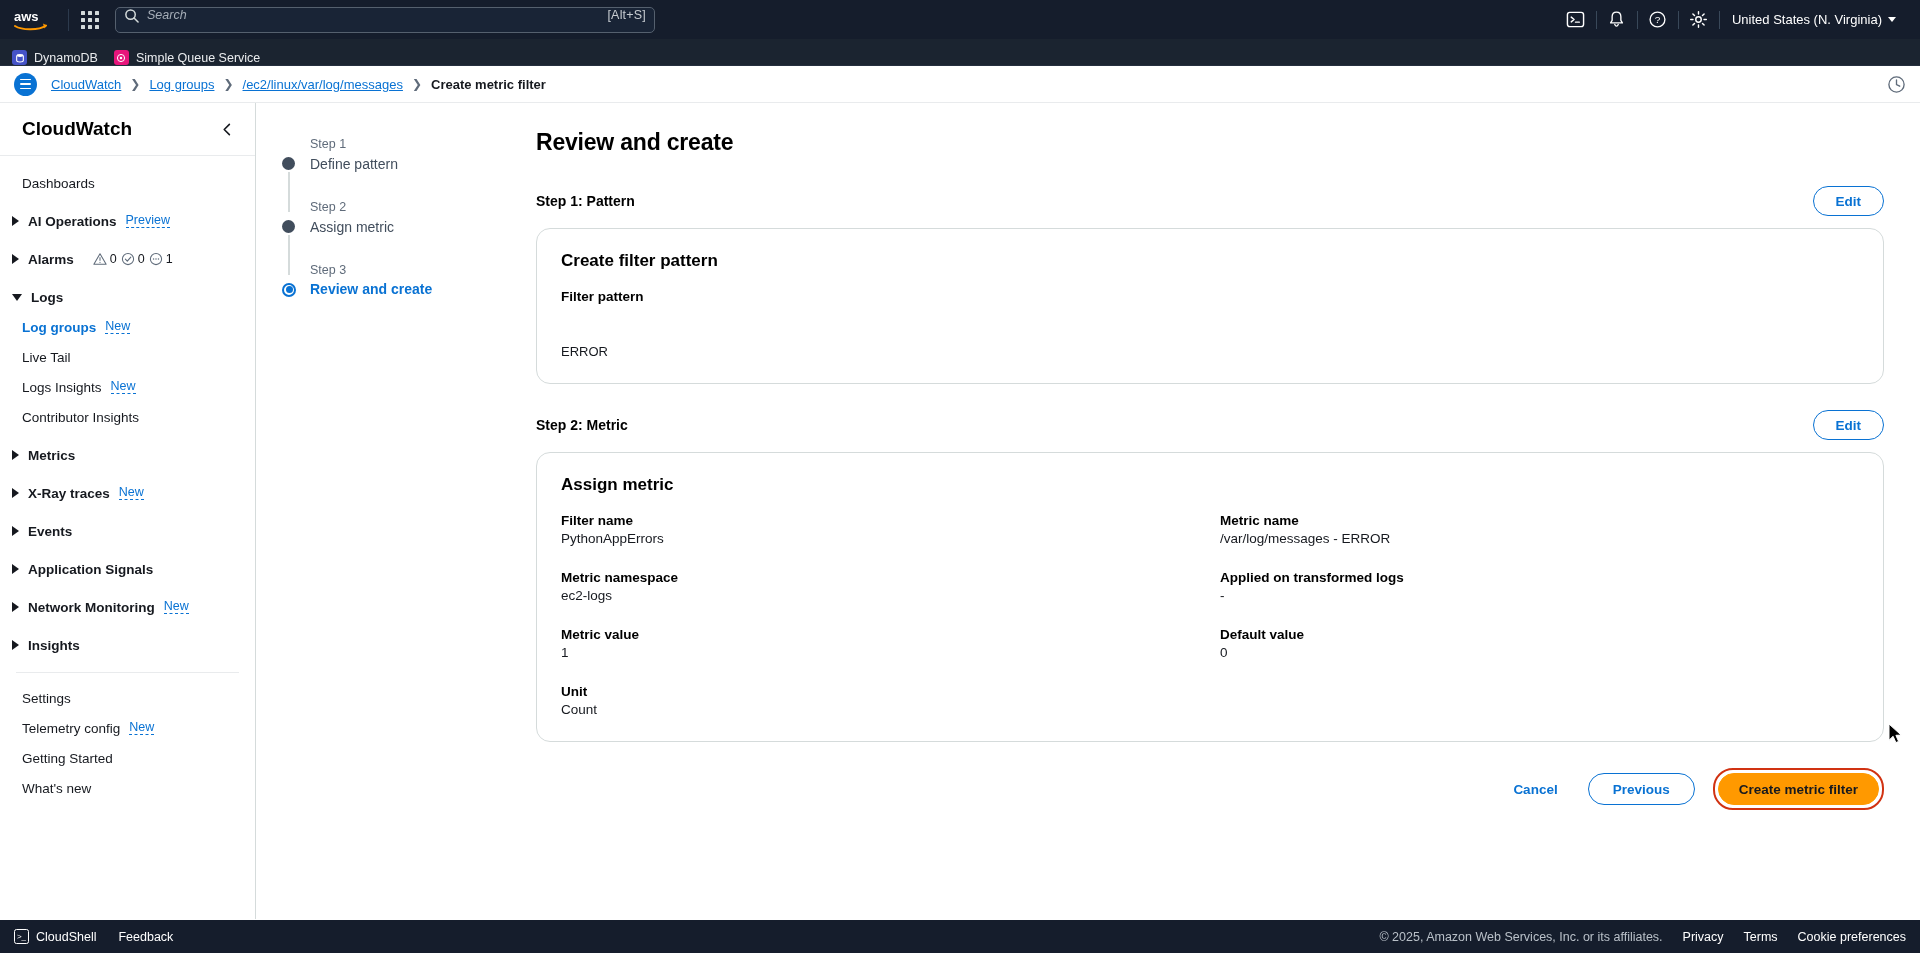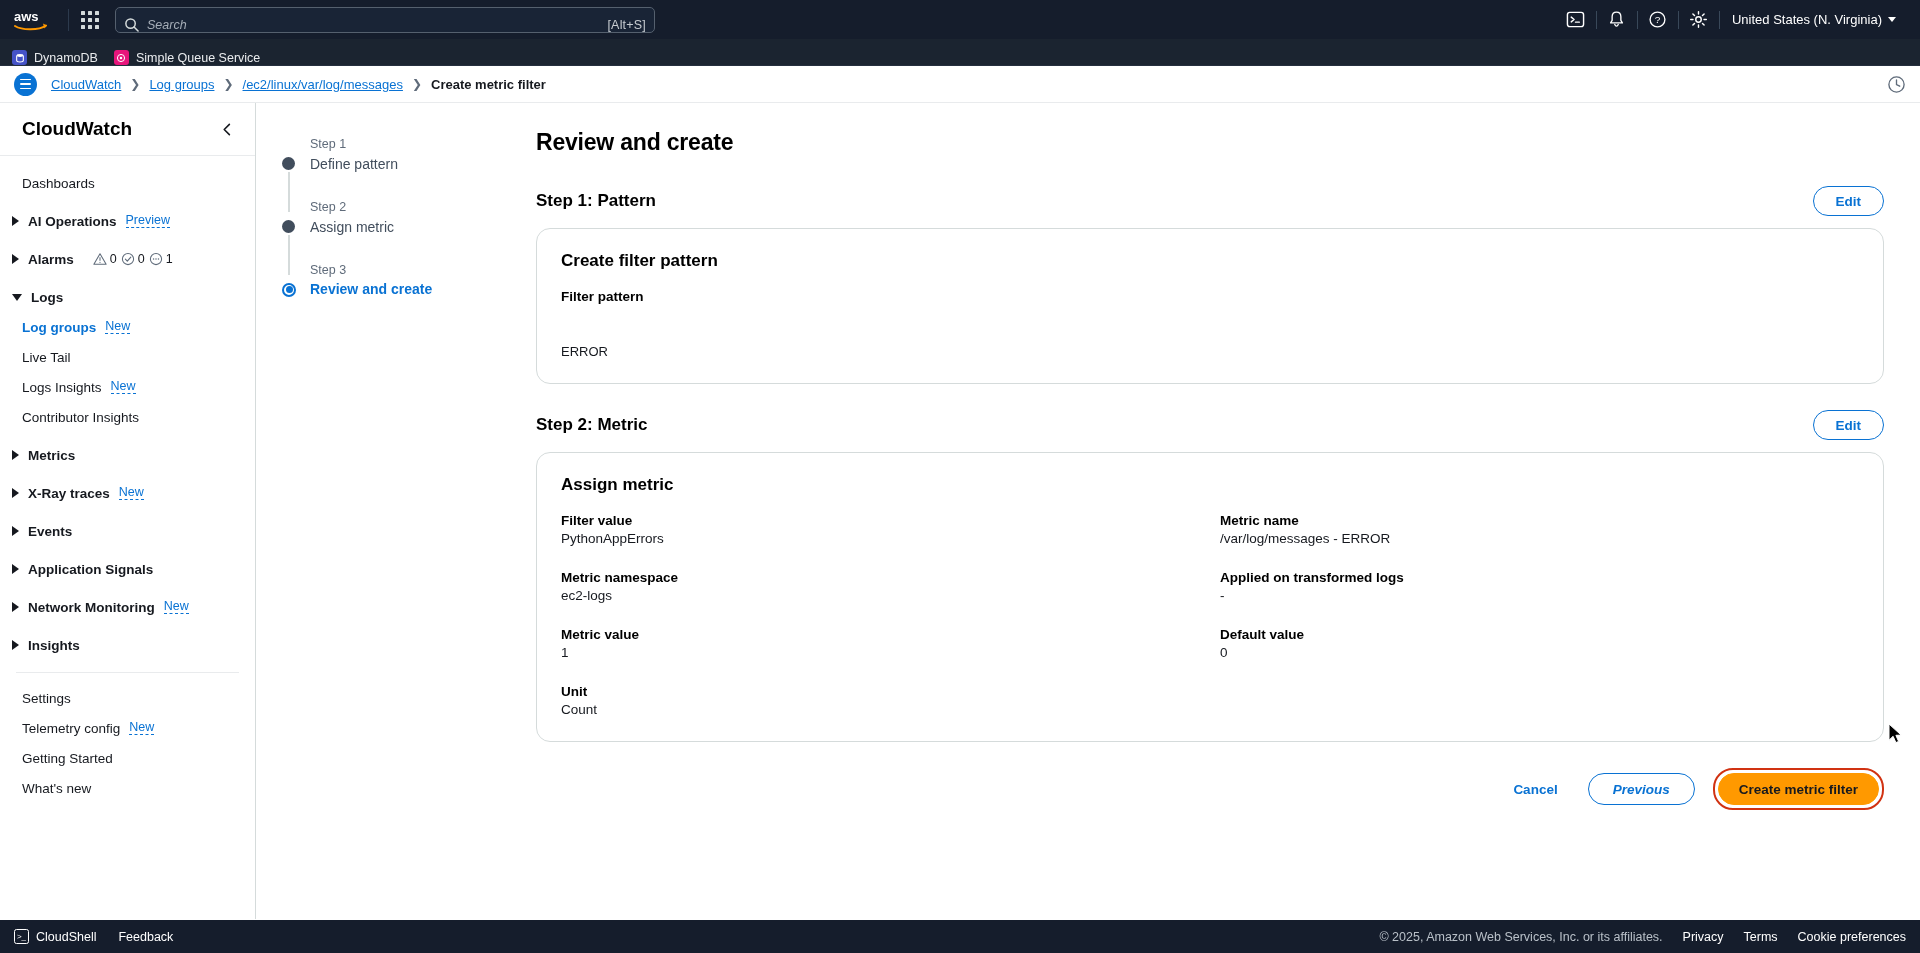--- a/index.html
+++ b/index.html
@@ -32,21 +32,21 @@
     cursor: pointer;
   }
   .grid-icon i { background: #d5dbdb; border-radius: 0.5px; display:block; width:4px; height:4px; }
 
   #search-box {
     margin-left: 14px;
     width: 540px; height: 26px;
     background: #192436;
     border: 1px solid #55606e;
     border-radius: 5px;
-    display: flex; align-items: flex-end;
+    display: flex; align-items: flex-start;
     padding: 0 8px;
     cursor: text;
   }
   #search-box .sicon { width:15px; height:15px; margin-right:8px; flex:none; }
   #search-box input {
     flex: 1; background: transparent; border: none; outline: none;
     color: #d5dbdb; font-size: 12.5px; font-family: "Liberation Sans", sans-serif;
   }
   #search-box input::placeholder { color: #a6aeb8; font-style: italic; }
   #search-box .kbd { color: #c7ccd1; font-size: 12.5px; letter-spacing: 0.2px; }
@@ -164,21 +164,21 @@
   .step.active .dot::after { content:''; width:7px;height:7px;border-radius:50%;background:#0972d3; }
   .step .bar { position:absolute; left:10px; top: 37px; width:1.5px; height: 40px; background:#d5dbdb; }
   .step + .step { margin-top: 23px; }
 
   
   #content { flex:1; padding: 0 22px 0 10px; max-width: 1380px; }
   #content h1 { font-size: 23px; font-weight: 700; color:#000; margin-bottom: 30px; letter-spacing: -0.2px; }
   .sec-head {
     display:flex; align-items:center; margin-bottom: 12px;
   }
-  .sec-head .st { font-size: 17px; font-weight:700; color:#000; }
+  .sec-head .st { font-size: 14px; font-weight:700; color:#000; }
   .btn {
     font-family:"Liberation Sans", sans-serif;
     font-size: 13.5px; font-weight:700;
     cursor:pointer; white-space:nowrap;
     border-radius: 18px;
     display:inline-flex; align-items:center; justify-content:center;
   }
   .btn-edit {
     margin-left:auto;
     border: 1.6px solid #0972d3; color:#0972d3; background:#fff;
@@ -191,21 +191,21 @@
   }
   .card h2 { font-size: 17px; font-weight:700; color:#000; margin-bottom: 18px; }
   .fld-lbl { font-size: 13.5px; font-weight:700; color:#000; margin-bottom: 3px; }
   .fld-val { font-size: 13.5px; color:#16191f; }
   .fp-block { margin-top: 14px; }
   .fp-code { font-size: 13px; color:#16191f; margin-top: 40px; }
   .grid2 { display:grid; grid-template-columns: 1fr 1fr; row-gap: 24px; column-gap: 20px; }
 
   #actions { display:flex; align-items:center; justify-content:flex-end; gap: 18px; margin-top: 2px; }
   .btn-link { color:#0972d3; background:none; border:none; padding: 6px 12px; font-size:13.5px; font-weight:700; cursor:pointer; }
-  .btn-norm { border:1.6px solid #0972d3; color:#0972d3; background:#fff; padding: 6px 24px; height:32px;font-style:italic; }
+  .btn-norm { border:1.6px solid #0972d3; color:#0972d3; background:#fff; padding: 6px 24px; height:32px; }
   .btn-prim {
     background:#ff9900; border:1px solid #ff9900; color:#16191f;
     padding: 6px 20px; height:32px;
   }
   .btn-prim-wrap { border: 2px solid #d13212; border-radius: 20px; padding: 3px; display:inline-flex; }
 
   
   #cursor { position:absolute; pointer-events:none; z-index: 60; }
 
   
@@ -502,21 +502,21 @@
       </div>
 
       <div class="sec-head">
         <span class="st">Step 2: Metric</span>
         <button class="btn btn-edit">Edit</button>
       </div>
       <div class="card">
         <h2>Assign metric</h2>
         <div class="grid2">
           <div>
-            <div class="fld-lbl">Filter value</div>
+            <div class="fld-lbl">Filter name</div>
             <div class="fld-val">PythonAppErrors</div>
           </div>
           <div>
             <div class="fld-lbl">Metric name</div>
             <div class="fld-val">/var/log/messages - ERROR</div>
           </div>
           <div>
             <div class="fld-lbl">Metric namespace</div>
             <div class="fld-val">ec2-logs</div>
           </div>

